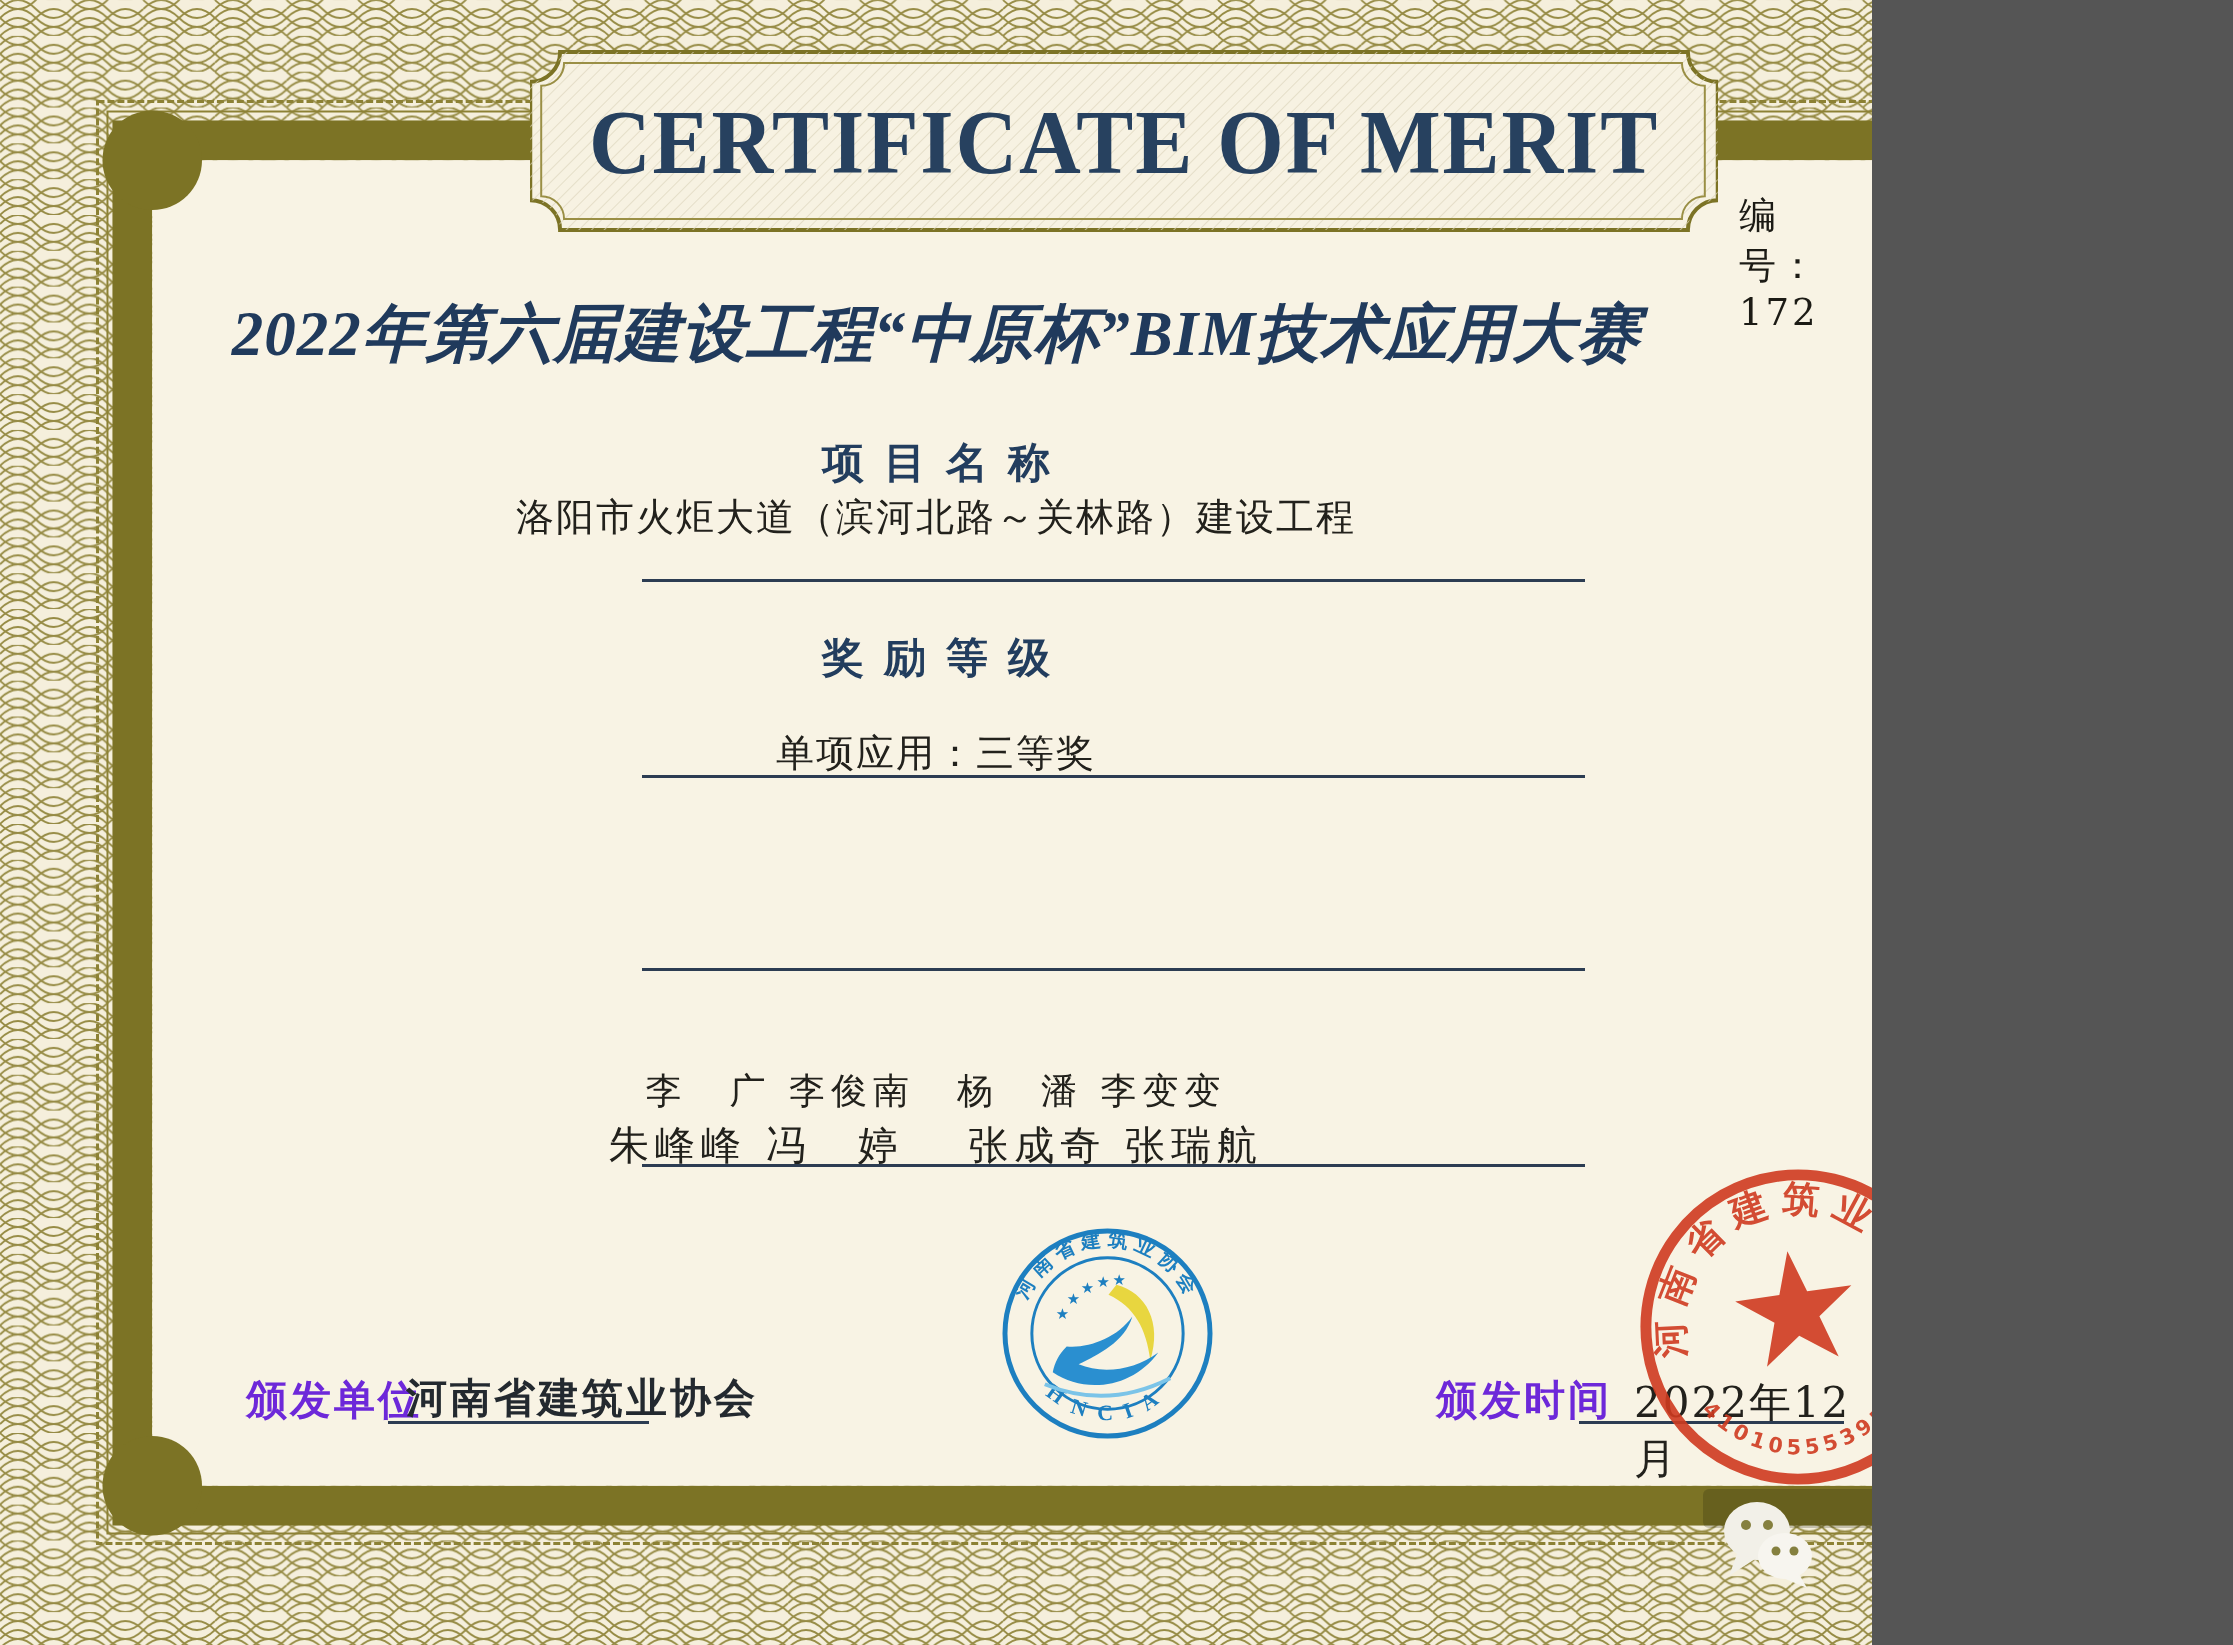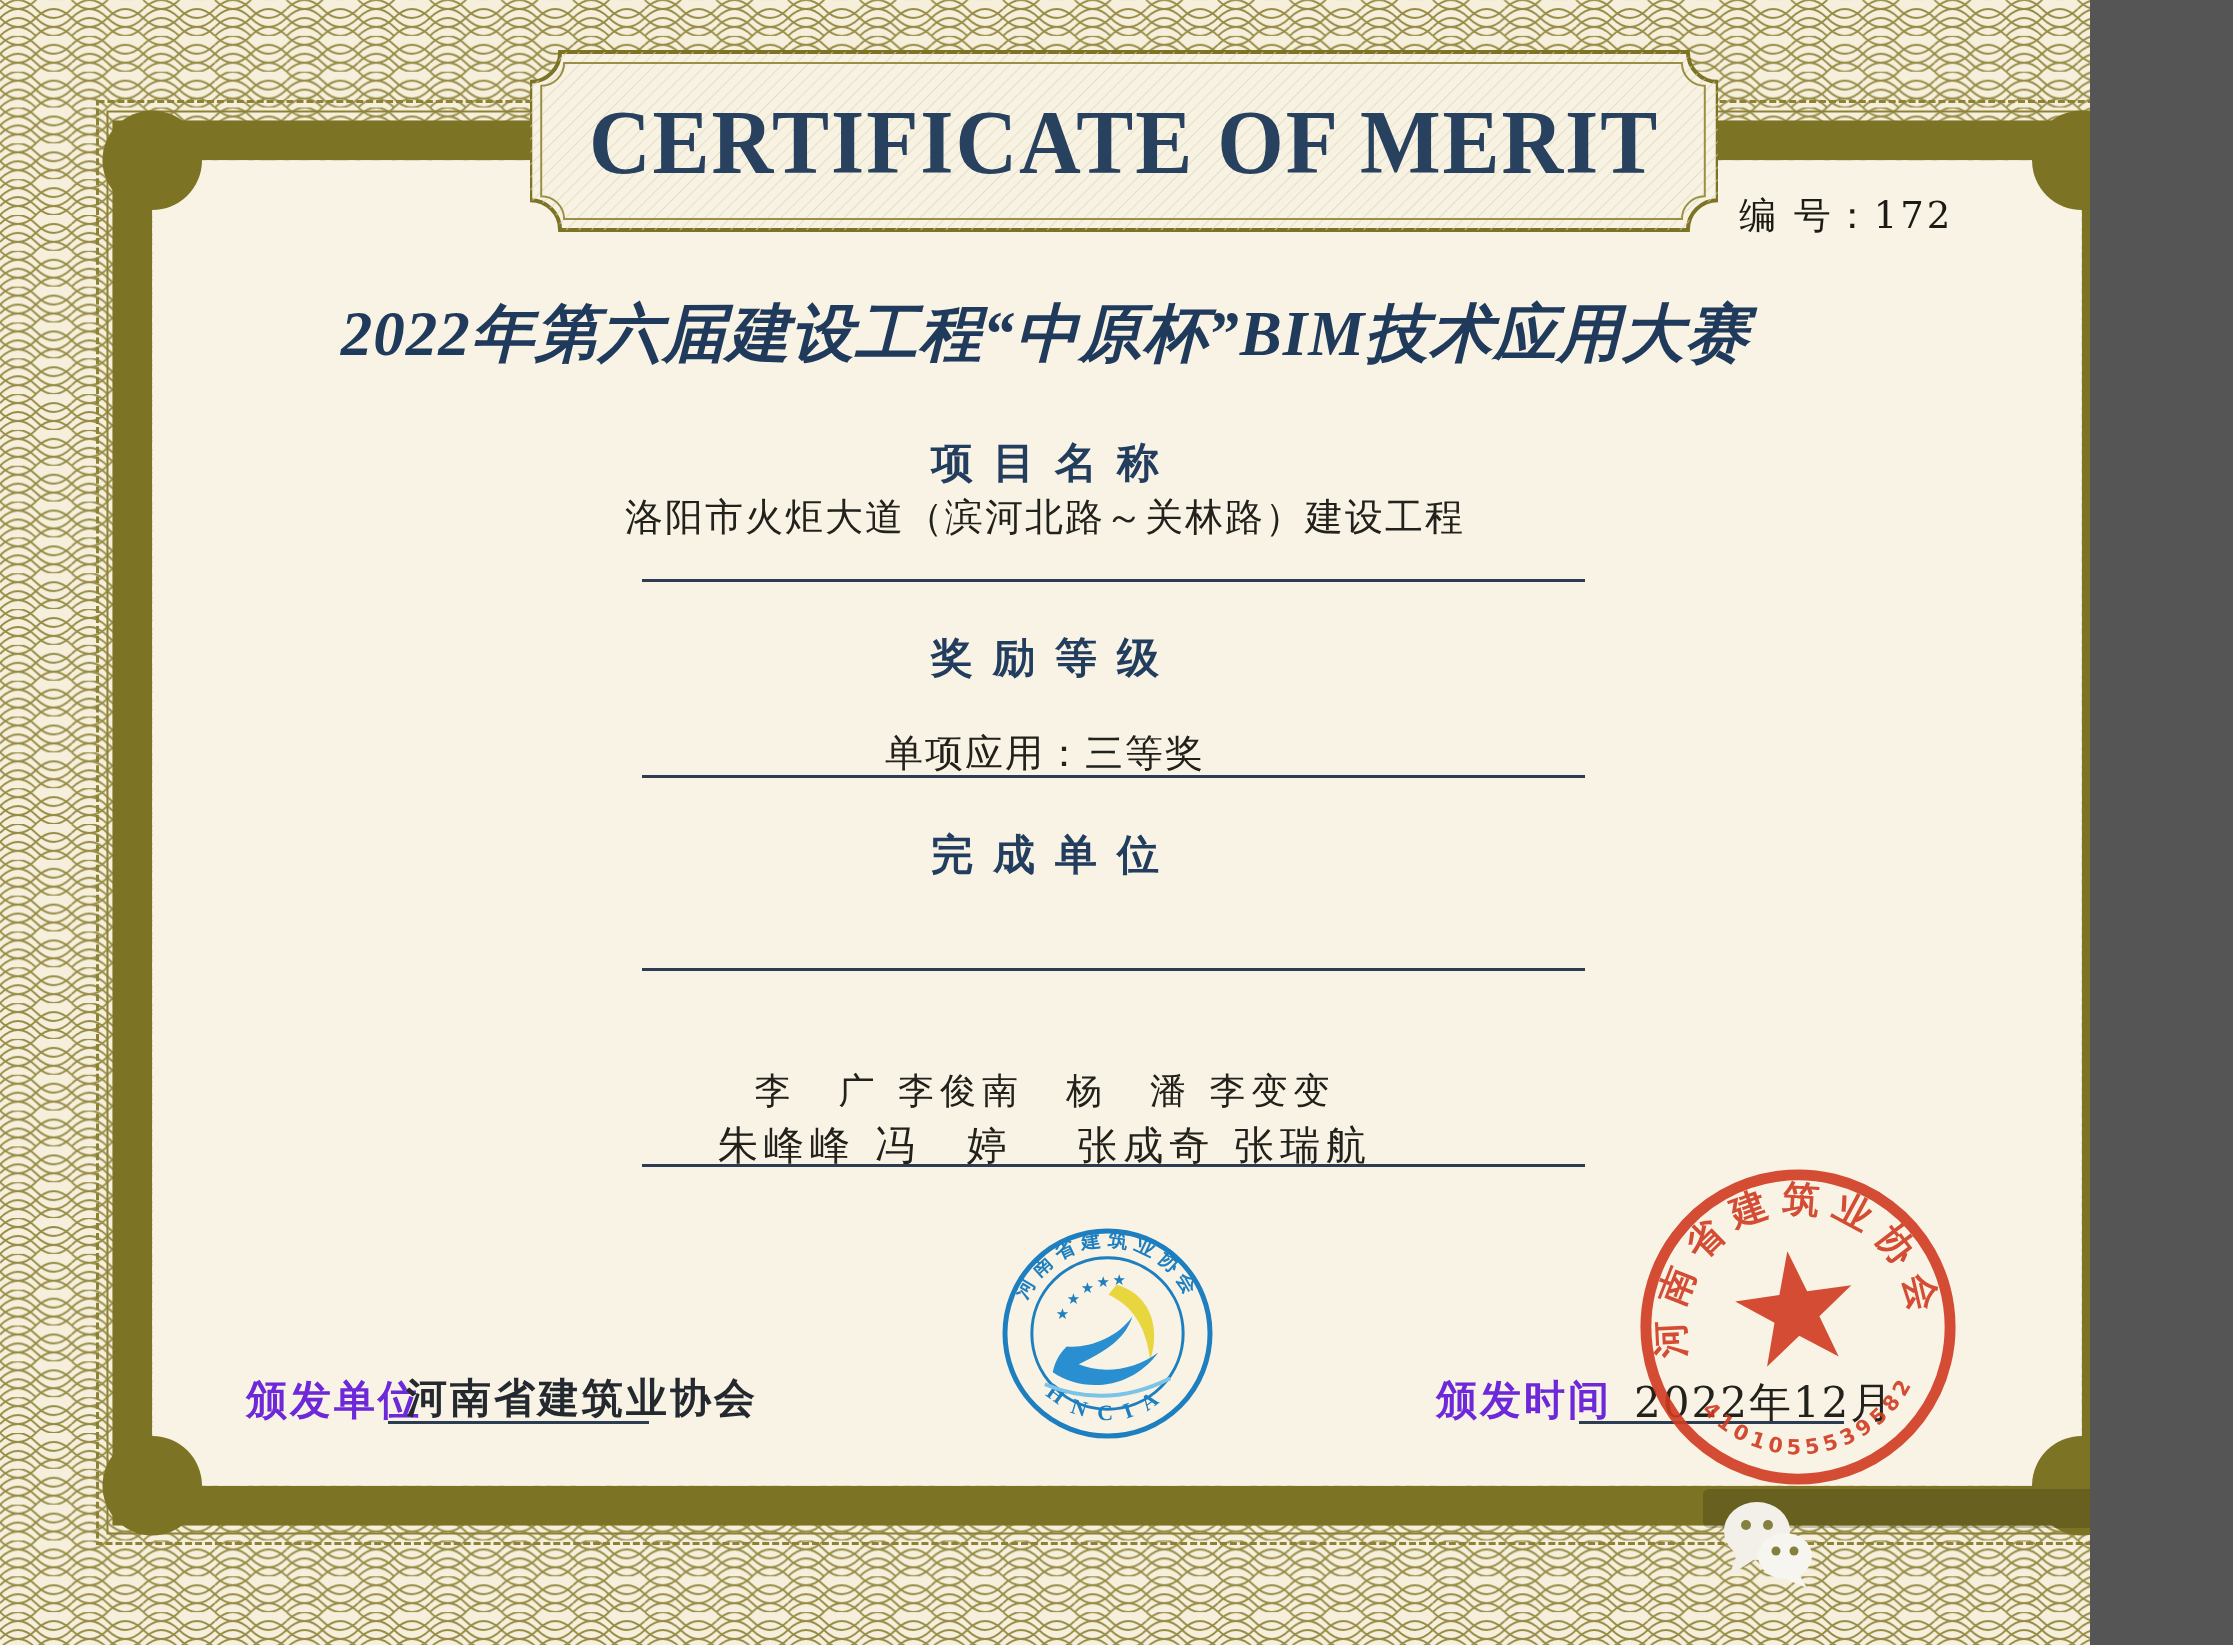--- a/index.html
+++ b/index.html
@@ -1,17 +1,17 @@
 <!DOCTYPE html>
 <html><head>
 <meta charset="utf-8">
 <style>
   html,body{margin:0;padding:0;background:#555;}
   .certificate{
-    position:relative;width:2090px;height:1646px;overflow:hidden;
+    position:relative;width:1872px;height:1646px;overflow:hidden;
     background:#f8f3e4;
     font-family:"Liberation Sans",sans-serif;
   }
   .abs{position:absolute;}
   .centered{left:0;right:0;text-align:center;}
   .kai{font-family:"DejaVu Serif","Liberation Serif",serif;color:#22211c;}
   .heading{
     font-family:"DejaVu Sans","Liberation Sans",sans-serif;
     font-weight:bold;color:#223d5e;font-size:42px;letter-spacing:20px;text-indent:20px;margin-top:19px;
   }
@@ -91,21 +91,20 @@
   <div class="abs centered main-title" style="top:291px;font-style:italic;">2022年第六届建设工程“中原杯”BIM技术应用大赛</div>
 
   <div class="abs centered heading" style="top:416px;">项目名称</div>
   <div class="abs centered kai value-line" style="top:492px;">洛阳市火炬大道（滨河北路～关林路）建设工程</div>
   <div class="rule" style="left:642px;top:579px;width:943px;"></div>
 
   <div class="abs centered heading" style="top:611px;">奖励等级</div>
   <div class="abs centered kai value-line" style="top:728px;">单项应用：三等奖</div>
   <div class="rule" style="left:642px;top:775px;width:943px;"></div>
 
-  <div class="abs centered heading" style="top:808px;">完成单位</div>
   <div class="rule" style="left:642px;top:968px;width:943px;"></div>
 
   <div class="abs centered kai" style="top:1067px;font-size:36px;letter-spacing:6px;">李　广  李俊南　杨　潘  李变变</div>
   <div class="abs centered kai" style="top:1118px;font-size:40px;letter-spacing:6px;">朱峰峰  冯　婷　 张成奇  张瑞航</div>
   <div class="rule" style="left:642px;top:1164px;width:943px;"></div>
 
   <svg class="abs" style="left:1001px;top:1227px;" width="213" height="213" viewBox="0 0 214 214">
     <circle cx="107" cy="107" r="103" fill="none" stroke="#1d7fc0" stroke-width="5"></circle>
     <circle cx="107" cy="107" r="76" fill="none" stroke="#1d7fc0" stroke-width="3"></circle>
     <defs>

